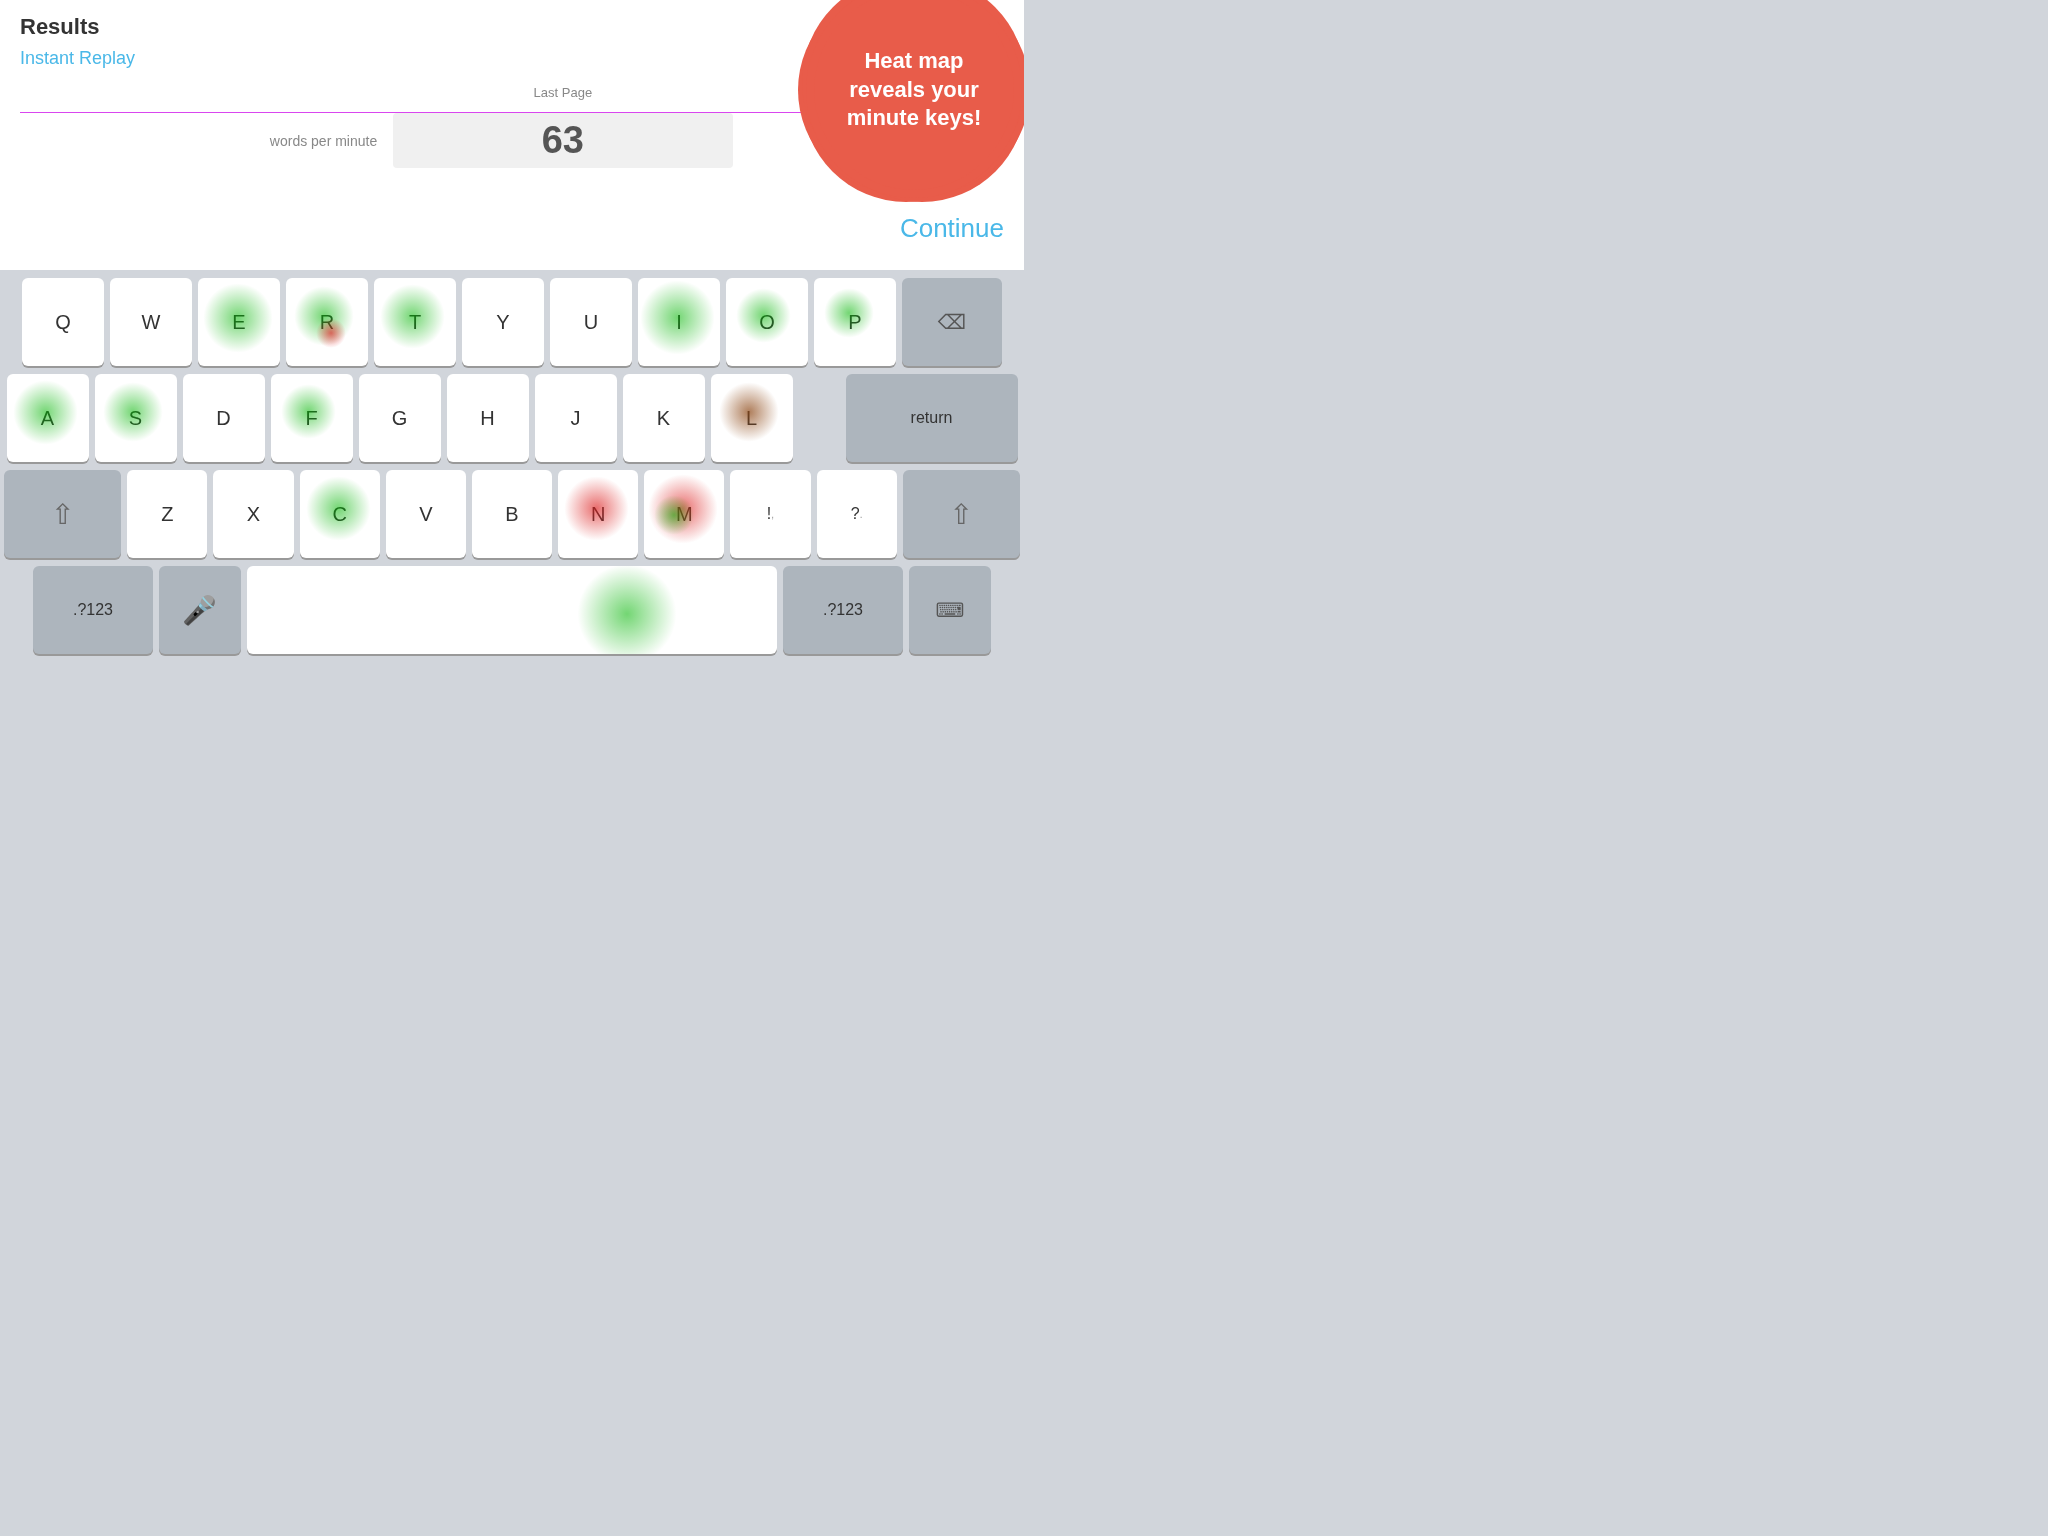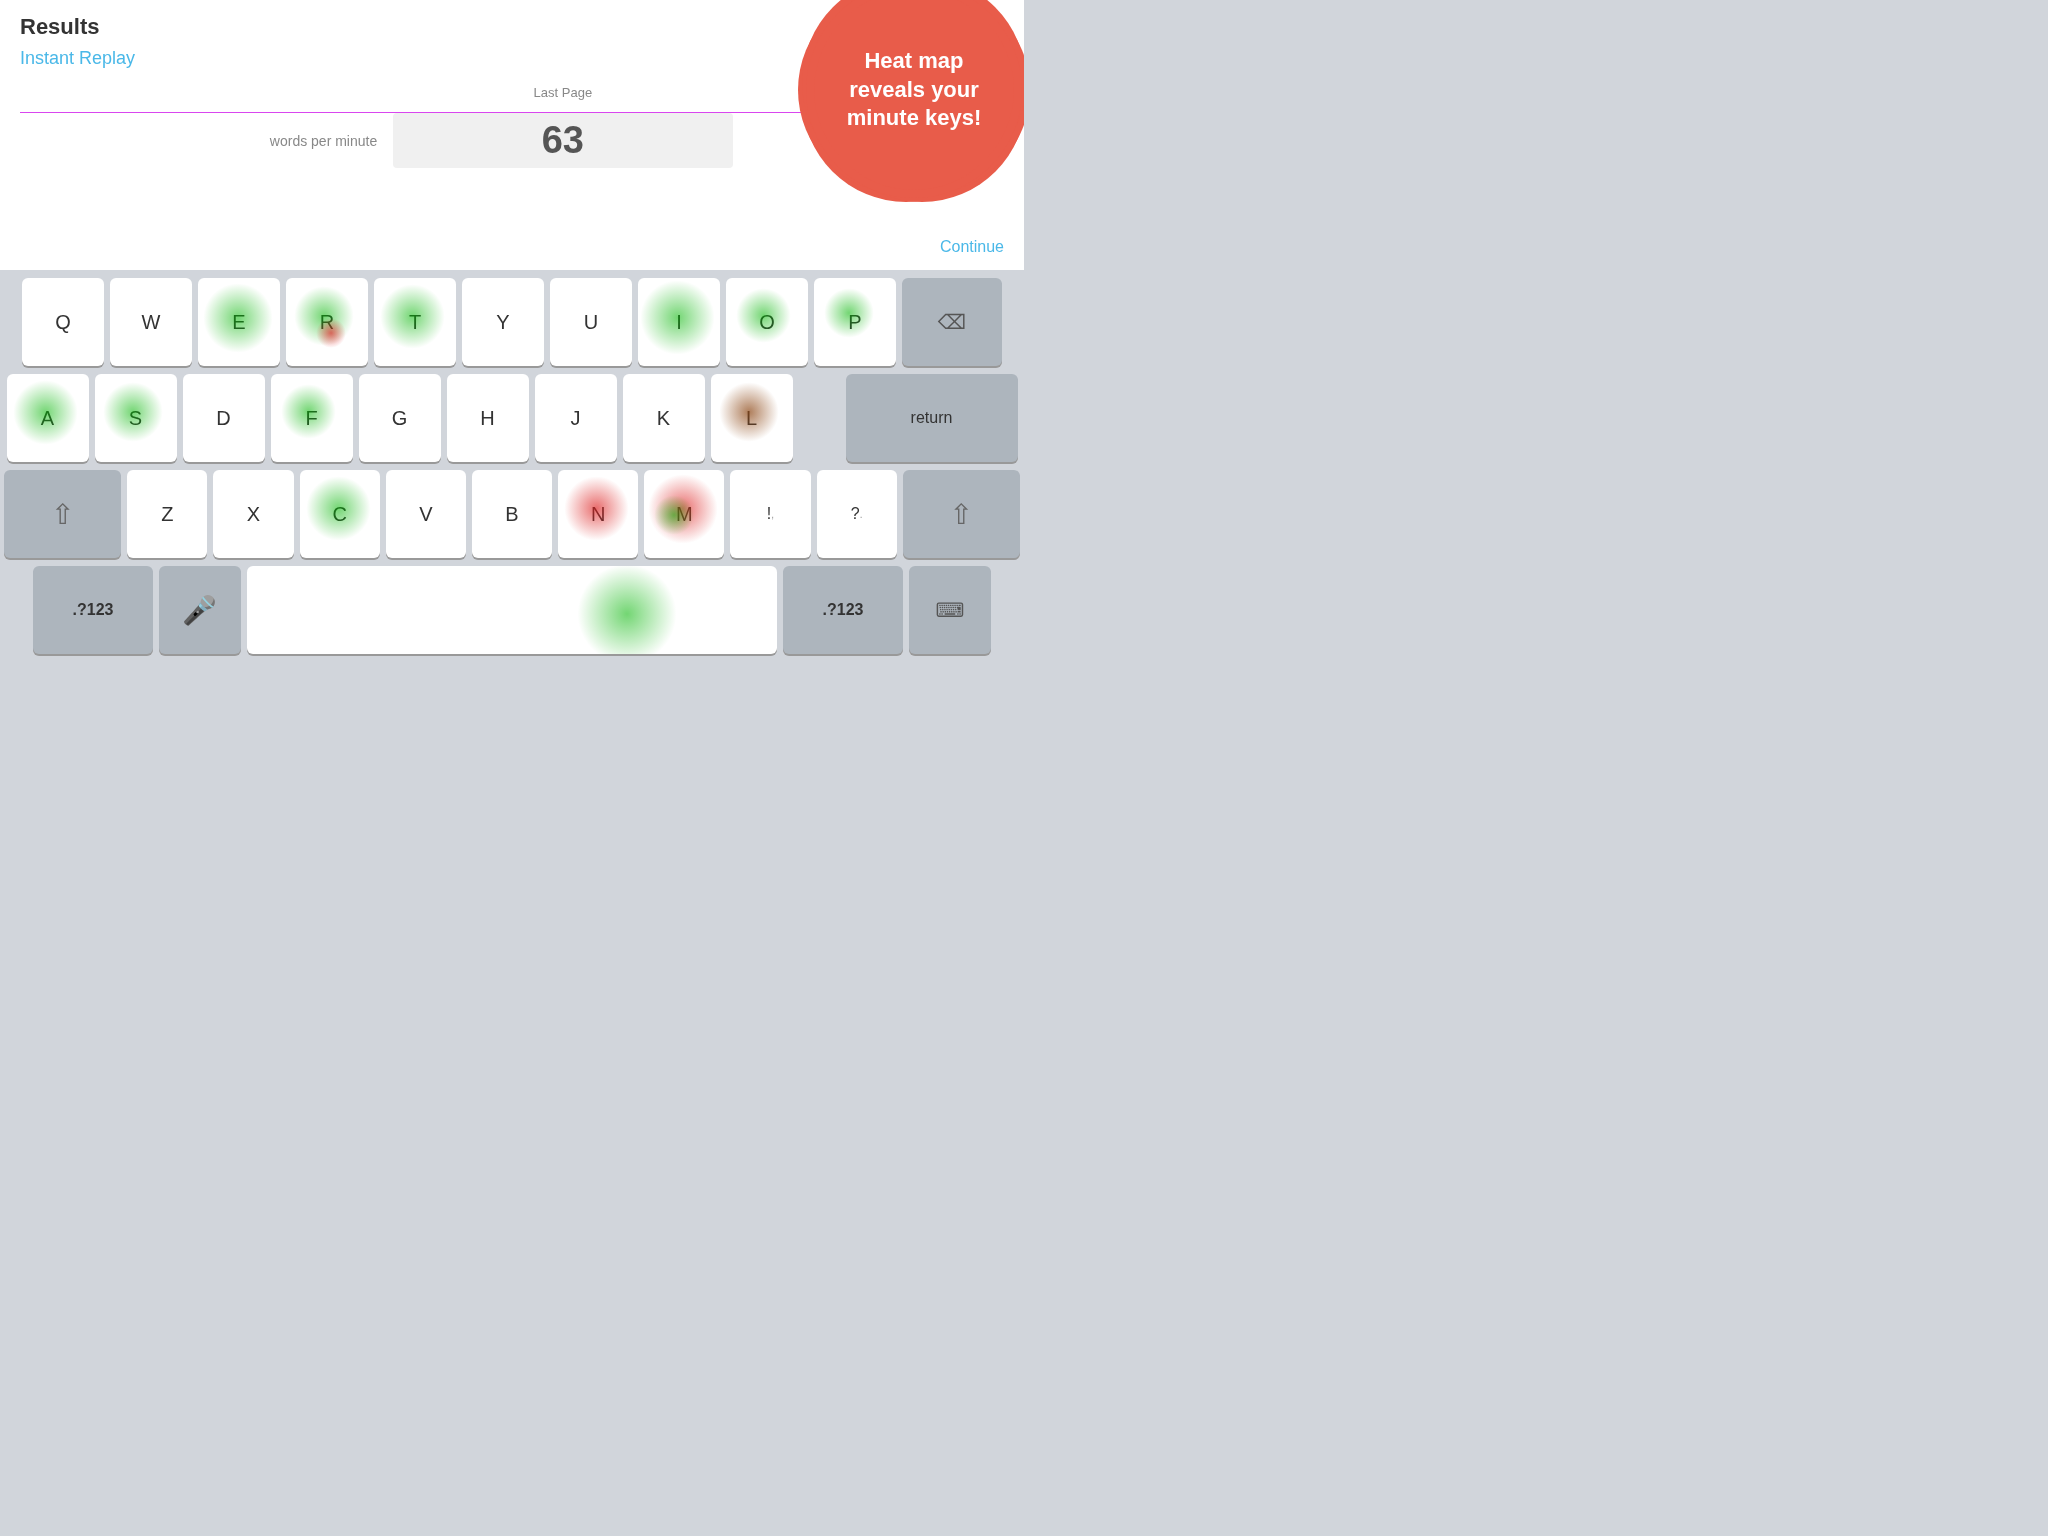--- a/index.html
+++ b/index.html
@@ -93,24 +93,24 @@
       font-weight: bold;
       color: #888;
     }
 
     .last-page-highlight {
       background: #ebebeb;
     }
 
     #continue-btn {
       position: absolute;
-      bottom: 14px;
+      bottom: 26px;
       right: 20px;
       color: #4ab8e8;
-      font-size: 16px;
+      font-size: 26px;
       cursor: pointer;
     }
 
     
     #heatmap-bubble {
       position: absolute;
       top: -10px;
       right: 10px;
       width: 200px;
       height: 200px;
@@ -187,21 +187,20 @@
       height: 88px;
       background: #adb5bd;
     }
 
     .key-symbol {
       width: 120px;
       height: 88px;
       background: #adb5bd;
       font-size: 16px;
       color: #333;
-      font-weight: bold;
     }
 
     .key-space {
       flex: 1;
       height: 88px;
       background: #fff;
       max-width: 530px;
     }
 
     .key-mic {

